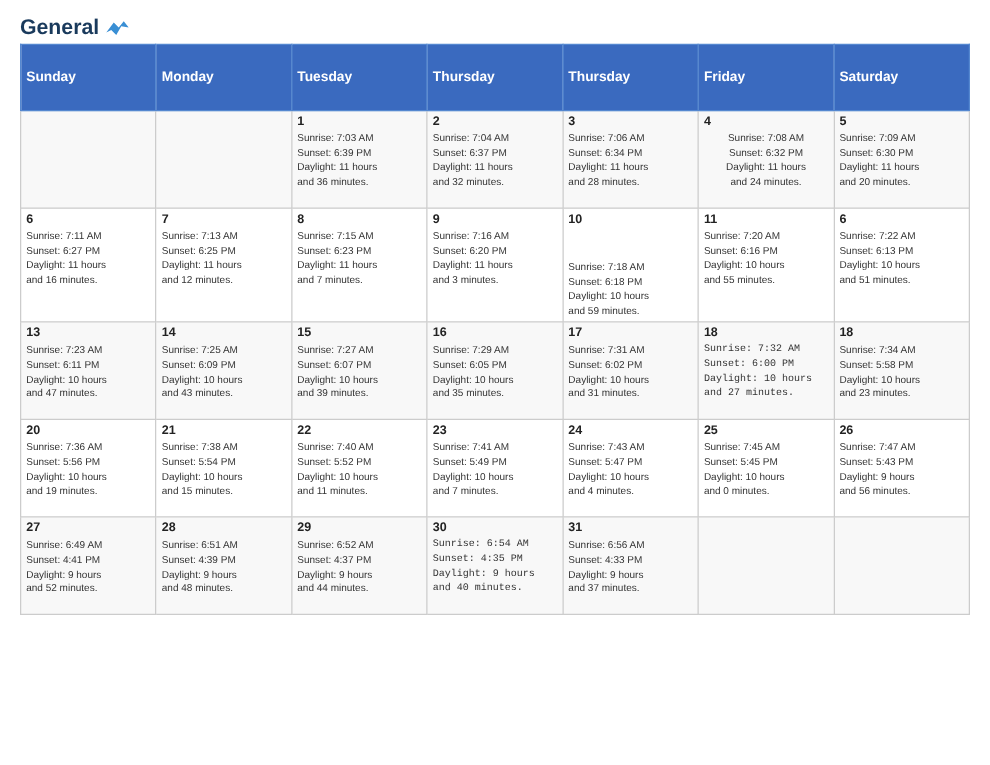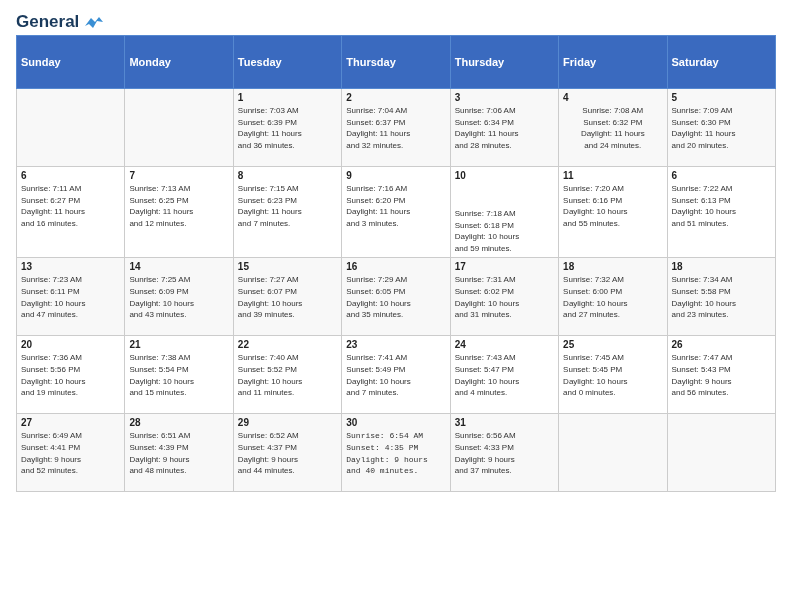--- a/index.html
+++ b/index.html
@@ -235,21 +235,21 @@
           </td>
           <td>
             <span class="day-num">17</span>
             <div class="cell-content" style="white-space: pre-line;">Sunrise: 7:31 AM
 Sunset: 6:02 PM
 Daylight: 10 hours
 and 31 minutes.</div>
           </td>
           <td>
             <span class="day-num">18</span>
-            <div class="cell-content" style="white-space: pre-line;">Sunrise: 7:32 AM
+            <div class="cell-content" style="white-space: pre-line; font-family: Liberation Mono, monospace;">Sunrise: 7:32 AM
 Sunset: 6:00 PM
 Daylight: 10 hours
 and 27 minutes.</div>
           </td>
           <td>
             <span class="day-num">18</span>
             <div class="cell-content" style="white-space: pre-line;">Sunrise: 7:34 AM
 Sunset: 5:58 PM
 Daylight: 10 hours
 and 23 minutes.</div>

